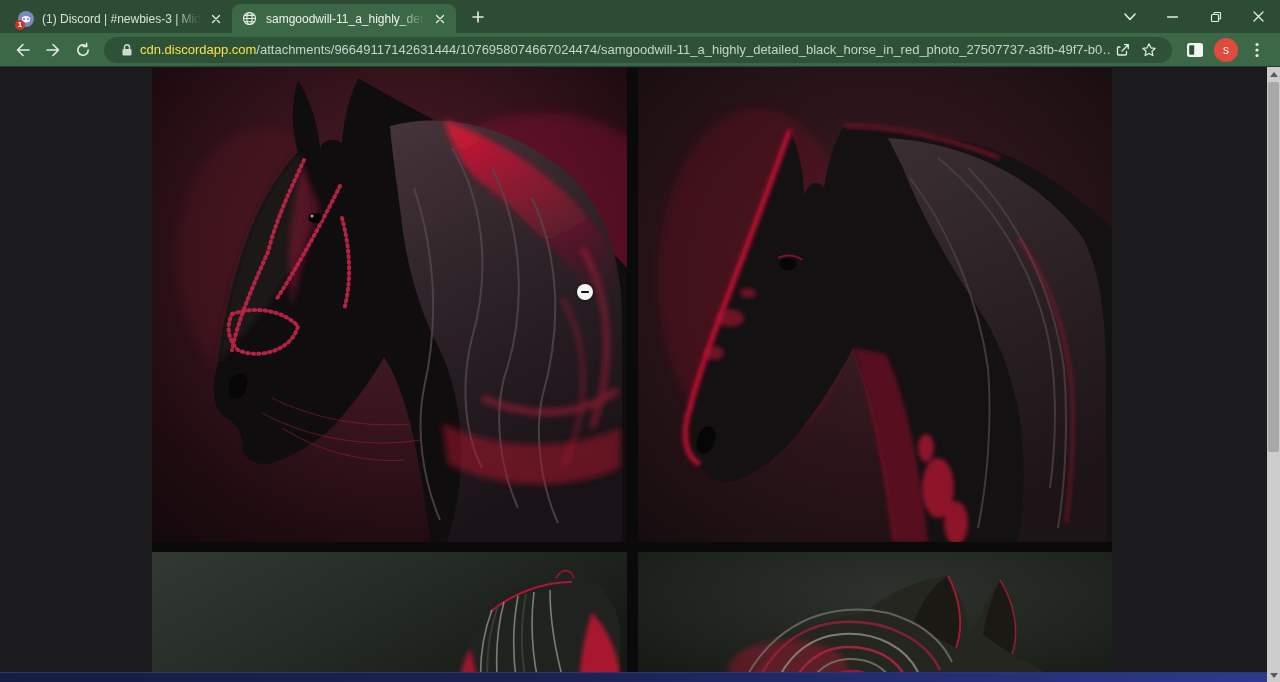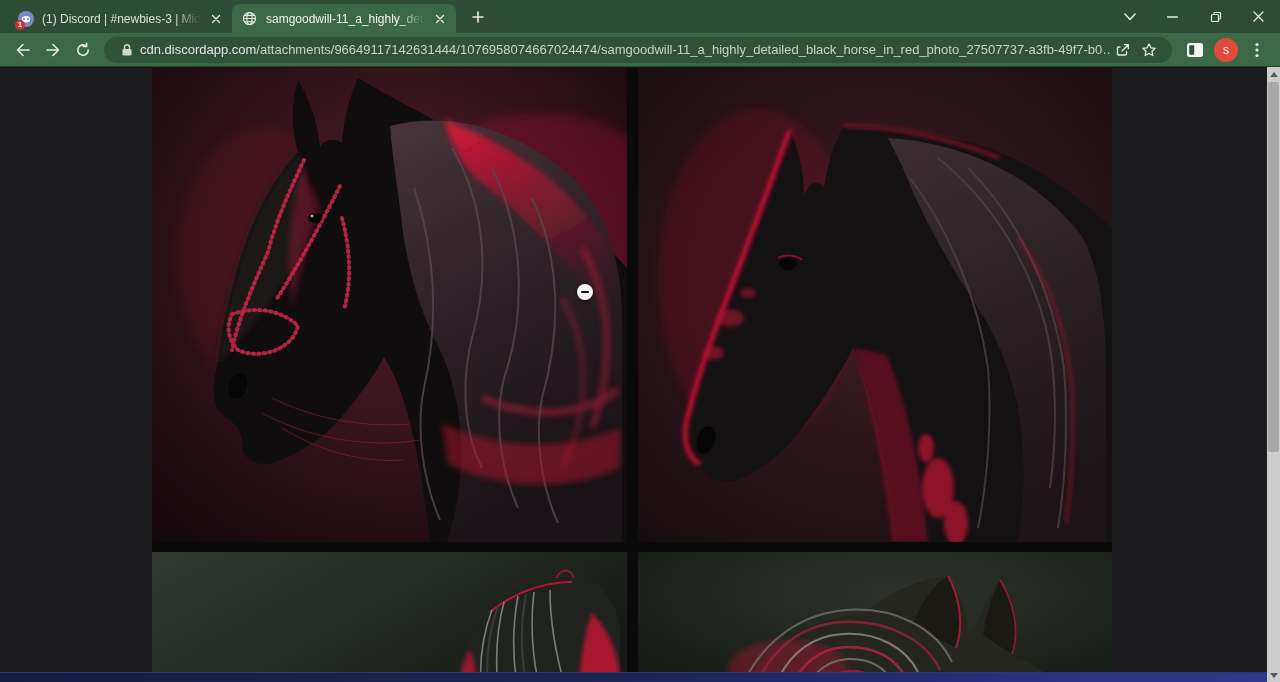--- a/index.html
+++ b/index.html
@@ -24,21 +24,21 @@
   .win-controls{margin-left:auto;display:flex;height:33px;align-items:stretch;}
   .win-btn{width:43px;display:flex;align-items:center;justify-content:center;}
 
   
   .toolbar{position:absolute;left:0;top:33px;width:1280px;height:34px;background:#3d6847;
            border-bottom:1px solid #233f2c;display:flex;align-items:center;box-sizing:border-box;padding:0 8px;}
   .nav-btn{width:30px;height:28px;display:flex;align-items:center;justify-content:center;border-radius:50%;flex:0 0 30px;}
   .omnibox{flex:1;height:26px;background:#2d5238;border-radius:13px;margin:0 8px 0 6px;
            display:flex;align-items:center;padding:0 10px;min-width:0;}
   .url{flex:1;font-size:13px;white-space:nowrap;overflow:hidden;min-width:0;color:#c9d4c9;}
-  .url .host{color:#e5e5e5;}
+  .url .host{color:#fde047;}
   .omni-ic{flex:0 0 auto;width:26px;height:24px;display:flex;align-items:center;justify-content:center;}
   .right-ic{flex:0 0 auto;width:30px;height:28px;display:flex;align-items:center;justify-content:center;}
   .avatar{width:24px;height:24px;border-radius:50%;background:#e2493d;color:#fff;font-size:12px;
           display:flex;align-items:center;justify-content:center;margin:0 4px;}
 
   
   .content{position:absolute;left:0;top:67px;width:1280px;height:615px;background:#1c1c1e;overflow:hidden;}
   .image-grid{position:absolute;left:152px;top:1px;width:960px;background:#0a0a0a;
               display:grid;grid-template-columns:475px 474px;grid-template-rows:474px 160px;
               column-gap:11px;row-gap:10px;cursor:zoom-out;}

